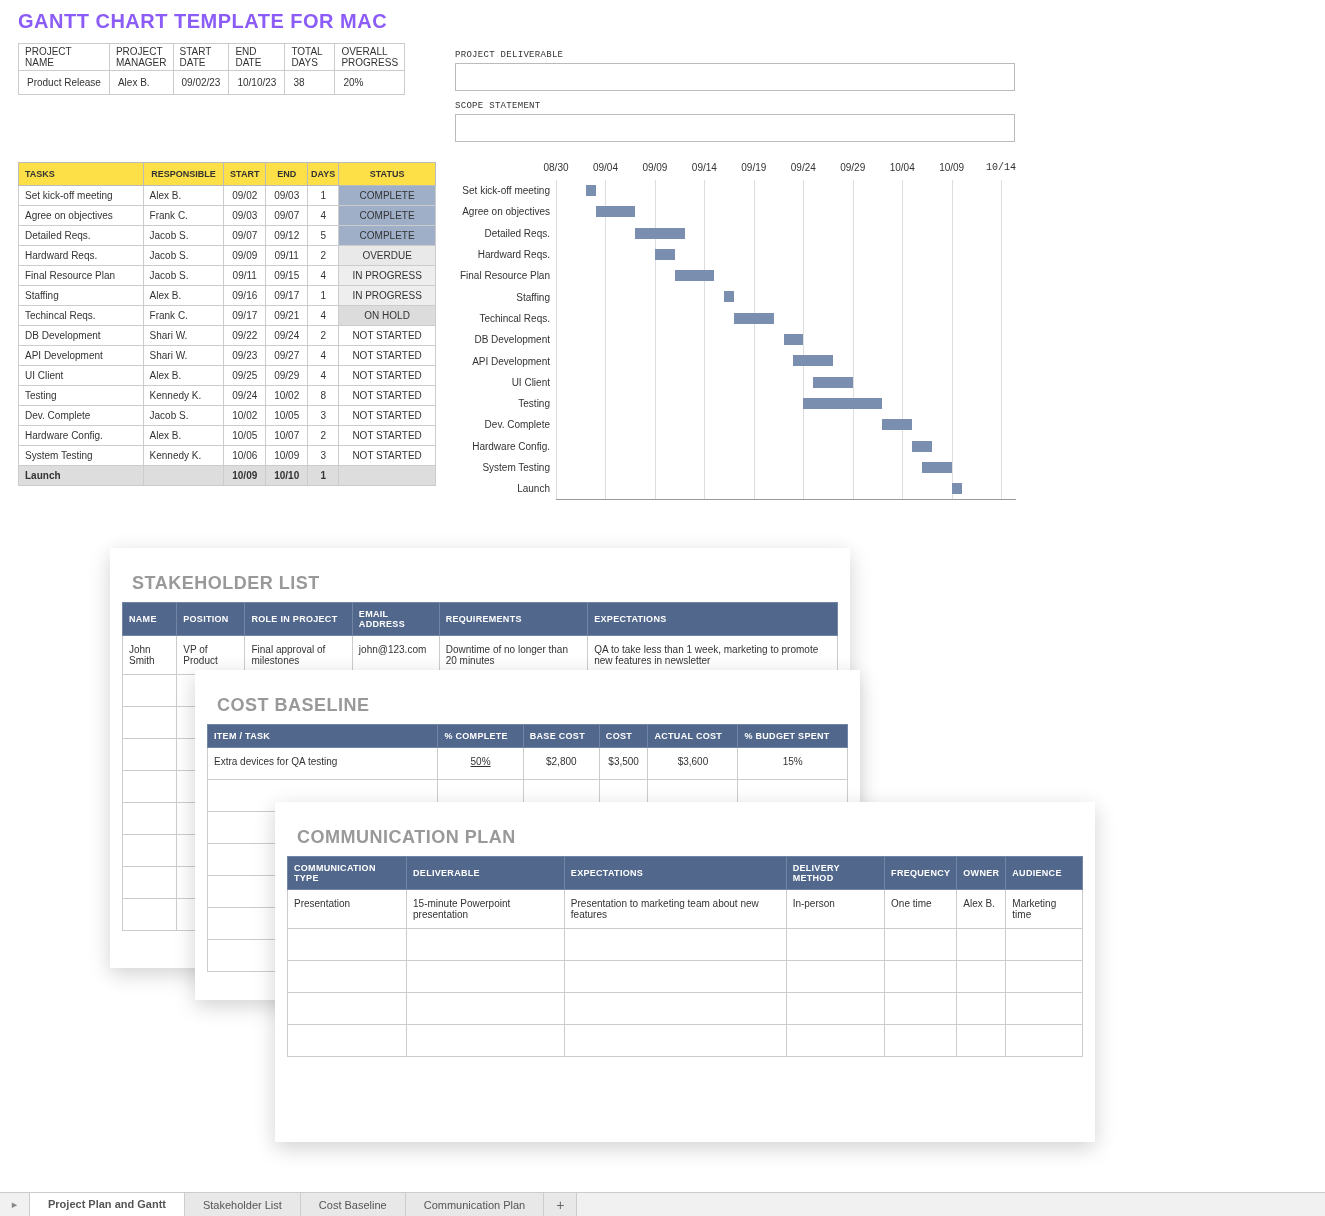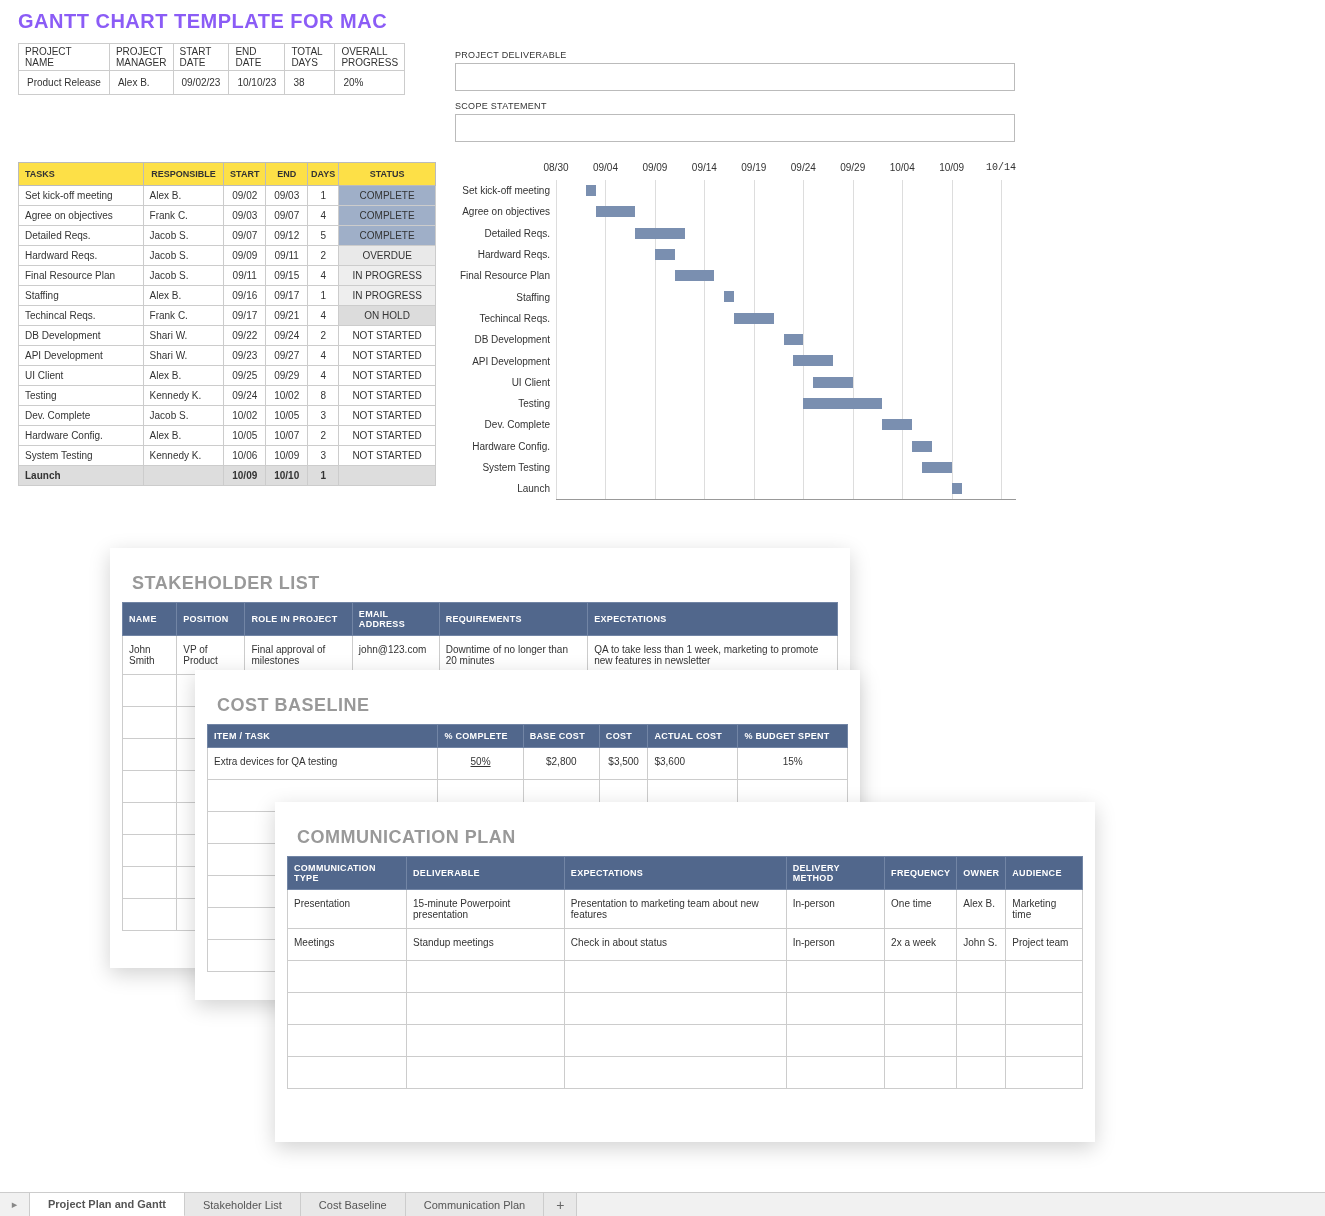--- a/index.html
+++ b/index.html
@@ -6,21 +6,21 @@
   body { font-family: Arial, Helvetica, sans-serif; font-size: 11px; color: #333; background:#fff; width:1325px; height:1216px; position:relative; overflow:hidden; }
   .title { font-size: 20px; font-weight: bold; color:#8b5cf6; letter-spacing:0.5px; margin: 10px 0 10px 18px; font-family: "Arial Narrow", Arial, sans-serif;}
   .subtitle { font-size: 18px; font-weight: bold; color:#999; letter-spacing:0.5px; margin:10px 0 8px 10px; font-family: "Arial Narrow", Arial, sans-serif;}
   
   .attr-table { border-collapse: collapse; margin-left:18px; }
   .attr-table th { font-size: 10px; font-weight: normal; color:#333; text-align:left; padding:2px 6px; border:1px solid #ccc; background:#fff; line-height:1.1;}
   .attr-table td { border:1px solid #ccc; padding:6px 8px; font-size:10px; }
   .attr-table th, .attr-table td { min-width:50px; }
   
   .right-fields { position:absolute; left:455px; top:50px; }
-  .field-label { font-size:9px; letter-spacing:0.3px; margin-bottom:3px; color:#333;}
+  .field-label { font-size:9px; letter-spacing:0.3px; margin-bottom:3px; color:#333;font-family:Liberation Mono, monospace;}
   .field-box { width:560px; height:28px; border:1px solid #bbb; background:#fff; margin-bottom:10px;}
   
   .tasks-wrap { position:absolute; left:18px; top:162px; }
   table.tasks { border-collapse: collapse; width:418px;}
   table.tasks th { background:#fde047; font-size:9px; padding:6px 0; border:1px solid #bbb; text-align:center;}
   table.tasks th:first-child{text-align:left; padding-left:6px;}
   table.tasks td { border:1px solid #ccc; padding:4px 4px; font-size:10px; text-align:center; height:20px;}
   table.tasks td:first-child { text-align:left; padding-left:6px;}
   table.tasks td:nth-child(2){ text-align:left; padding-left:6px;}
   .status-complete{background:#9fafc8;}
@@ -424,21 +424,21 @@
           <th>ACTUAL COST</th>
           <th>% BUDGET SPENT</th>
         </tr>
       </thead>
     <tbody id="cost-body">
         <tr>
           <td>Extra devices for QA testing</td>
           <td style="text-align: center; text-decoration: underline;">50%</td>
           <td style="text-align: center;">$2,800</td>
           <td style="text-align: center;">$3,500</td>
-          <td style="text-align: left;">$3,600</td>
+          <td style="text-align: center;">$3,600</td>
           <td style="text-align: center;">15%</td>
         </tr>
         <tr>
           <td>&nbsp;</td>
           <td>&nbsp;</td>
           <td>&nbsp;</td>
           <td>&nbsp;</td>
           <td>&nbsp;</td>
           <td>&nbsp;</td>
         </tr>
@@ -504,29 +504,20 @@
         <tr>
           <td>Presentation</td>
           <td>15-minute Powerpoint presentation</td>
           <td>Presentation to marketing team about new features</td>
           <td>In-person</td>
           <td>One time</td>
           <td>Alex B.</td>
           <td>Marketing time</td>
         </tr>
         <tr>
-          <td>Meetings</td>
-          <td>Standup meetings</td>
-          <td>Check in about status</td>
-          <td>In-person</td>
-          <td>2x a week</td>
-          <td>John S.</td>
-          <td>Project team</td>
-        </tr>
-        <tr>
           <td>&nbsp;</td>
           <td>&nbsp;</td>
           <td>&nbsp;</td>
           <td>&nbsp;</td>
           <td>&nbsp;</td>
           <td>&nbsp;</td>
           <td>&nbsp;</td>
         </tr>
         <tr>
           <td>&nbsp;</td>

